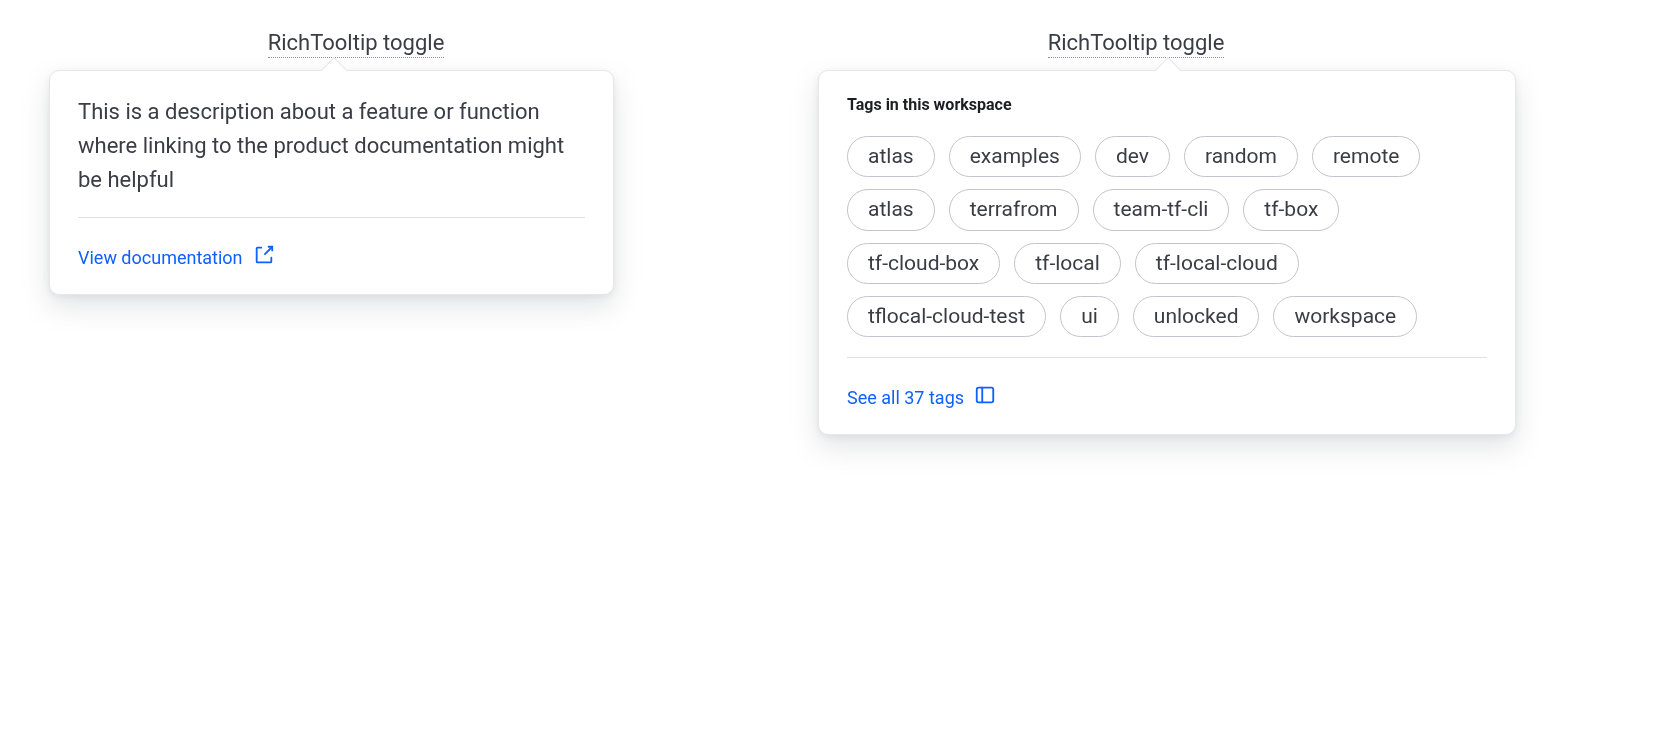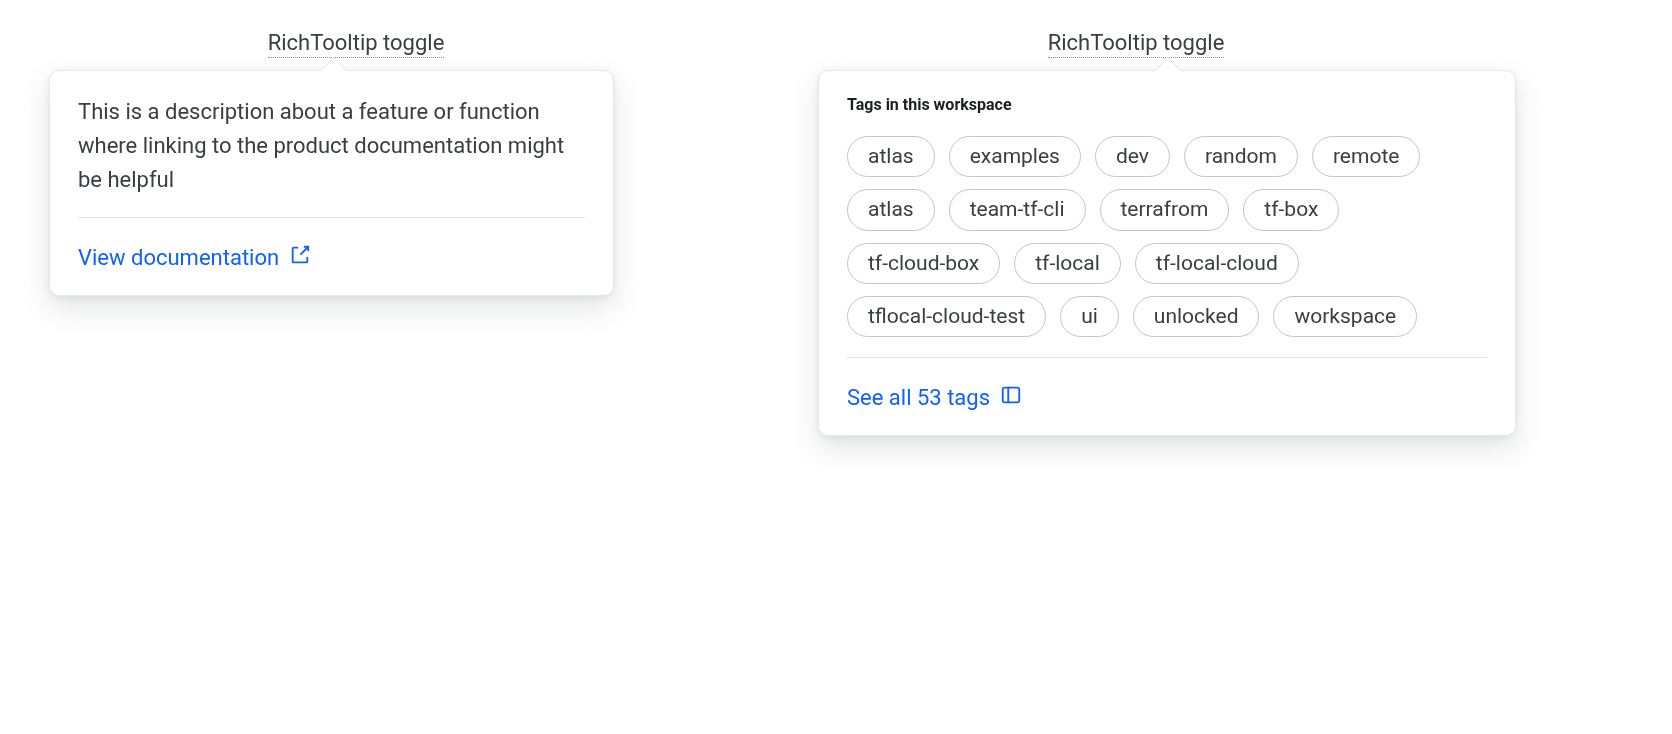--- a/index.html
+++ b/index.html
@@ -110,21 +110,21 @@
       border-top: 1px solid #e0e2e6;
       margin: 20px 0 0 0;
     }
     .popover-footer {
       padding: 18px 28px 24px 28px;
     }
     .link {
       display: inline-flex;
       align-items: center;
       gap: 10px;
-      font-size: 22px;
+      font-size: 18px;
       color: #1060ff;
       text-decoration: none;
       cursor: pointer;
     }
     .link svg {
       width: 22px;
       height: 22px;
       stroke: #1060ff;
       fill: none;
       stroke-width: 2;
@@ -162,36 +162,36 @@
     <div class="popover popover-right">
       <div class="popover-body">
         <h3 class="title">Tags in this workspace</h3>
         <div class="tag-list" id="tag-list">
             <span class="tag">atlas</span>
             <span class="tag">examples</span>
             <span class="tag">dev</span>
             <span class="tag">random</span>
             <span class="tag">remote</span>
             <span class="tag">atlas</span>
+            <span class="tag">terrafrom</span>
             <span class="tag">team-tf-cli</span>
-            <span class="tag">terrafrom</span>
             <span class="tag">tf-box</span>
             <span class="tag">tf-cloud-box</span>
             <span class="tag">tf-local</span>
             <span class="tag">tf-local-cloud</span>
             <span class="tag">tflocal-cloud-test</span>
             <span class="tag">ui</span>
             <span class="tag">unlocked</span>
             <span class="tag">workspace</span>
           </div>
         <hr class="divider">
       </div>
       <div class="popover-footer">
         <a class="link">
-          <span>See all 53 tags</span>
+          <span>See all 37 tags</span>
           <span>
             <svg viewBox="0 0 24 24" stroke-linecap="round" stroke-linejoin="round">
               <rect x="3" y="4" width="18" height="16" rx="2"></rect>
               <line x1="9" y1="4" x2="9" y2="20"></line>
             </svg>
           </span>
         </a>
       </div>
     </div>
   </div>

